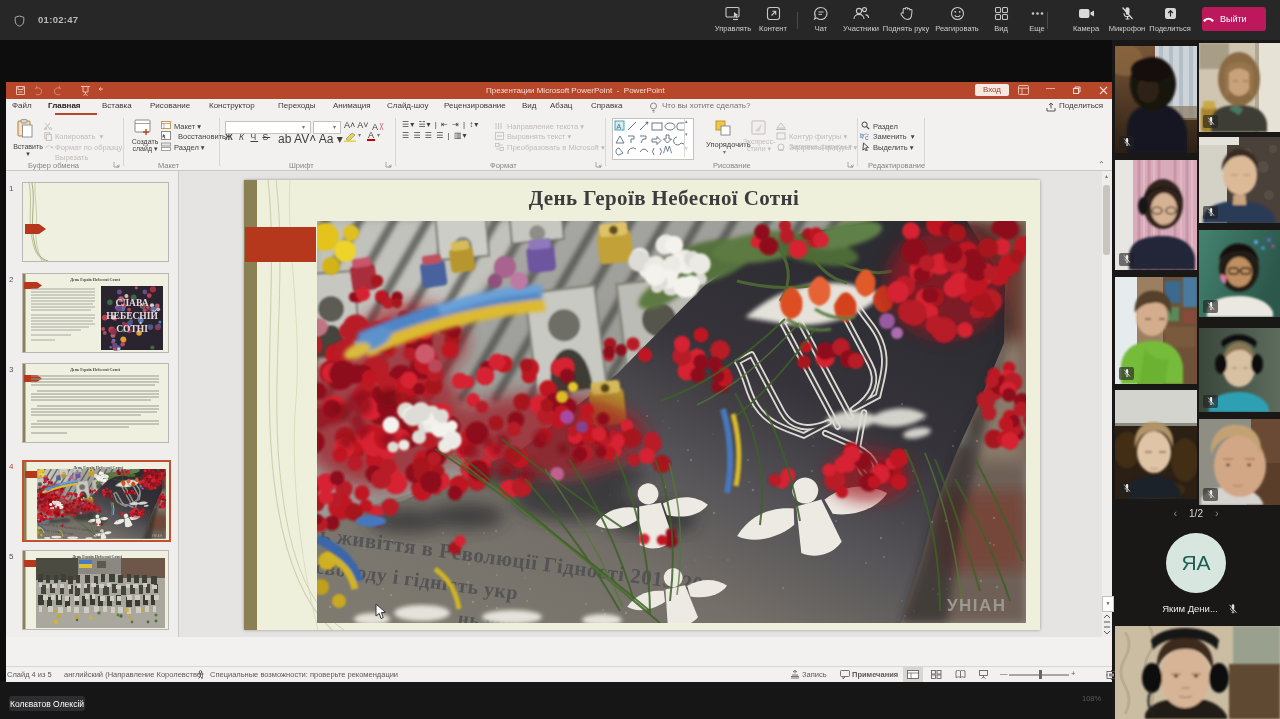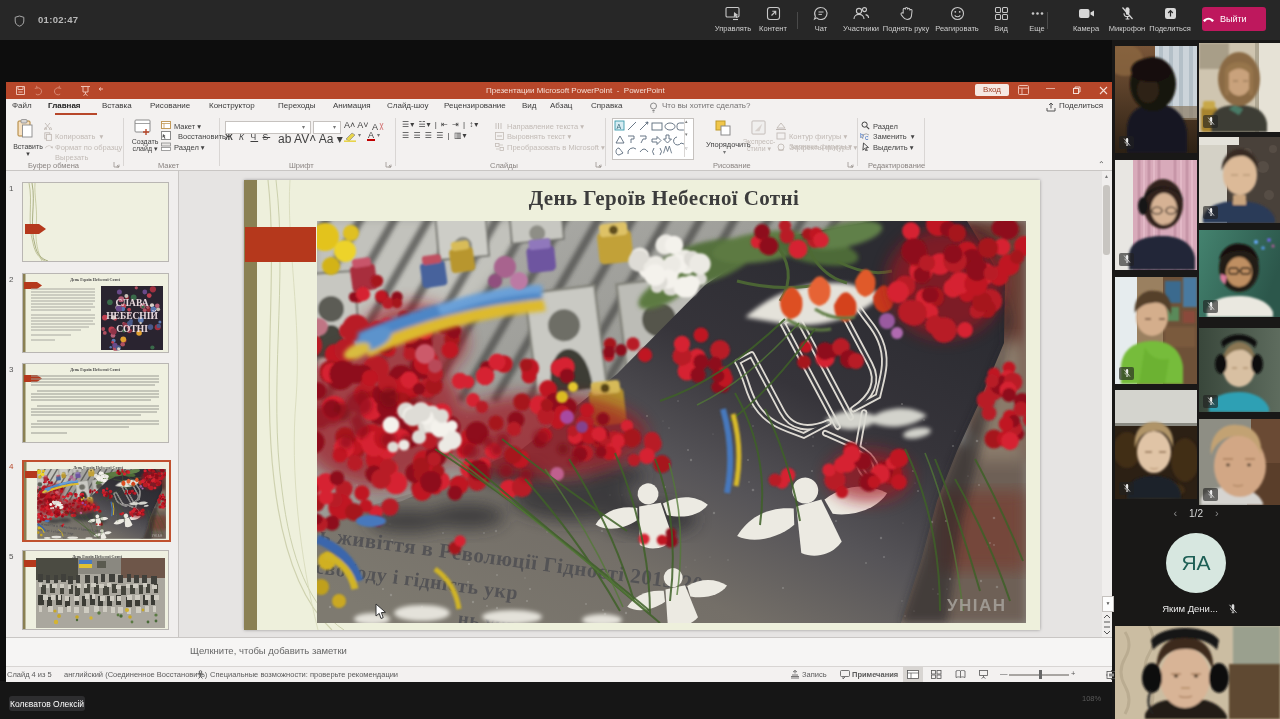--- a/index.html
+++ b/index.html
@@ -248,21 +248,21 @@
         <rect x=".5" y=".5" width="8" height="7" fill="none" stroke="#c2bbb6" stroke-width=".8"></rect>
         <path d="M2 4 h5" stroke="#c2bbb6"></path>
       </svg>
     <span class="abs lbl" style="left:501px;top:17px;color:#c2bbb6;">Выровнять текст ▾</span>
     <svg class="abs" style="left:489px;top:28px" width="9" height="8" viewBox="0 0 9 8">
         <rect x=".5" y=".5" width="3.5" height="3" fill="none" stroke="#c2bbb6" stroke-width=".8"></rect>
         <rect x="5" y="4.5" width="3.5" height="3" fill="none" stroke="#c2bbb6" stroke-width=".8"></rect>
         <path d="M4 2 h4 M1 6 h3" stroke="#c2bbb6" stroke-width=".7"></path>
       </svg>
     <span class="abs lbl" style="left:501px;top:28px;color:#c2bbb6;">Преобразовать в Microsoft ▾</span>
-    <span class="abs lbl" style="left:484px;top:46px;color:#8a8481;">Слайды</span>
+    <span class="abs lbl" style="left:484px;top:46px;color:#8a8481;">Формат</span>
     <svg class="abs" style="left:589px;top:46px" width="7" height="7" viewBox="0 0 7 7">
         <path d="M1 1 v5 h5 M4 4 l2 2 M6 3.5 V6 H3.5" fill="none" stroke="#9a948f" stroke-width=".8"></path>
       </svg>
 
     <span class="abs" style="left:606px;top:3px;width:80px;height:40px;background:#fff;border:1px solid #c6c2bf;"></span>
     <svg class="abs" style="left:608px;top:5px" width="70" height="37" viewBox="0 0 70 37" fill="none" stroke="#5a6a7a" stroke-width=".9">
       <rect x="1" y="1" width="9" height="9" fill="#d6ecf2" stroke="#3a9aaa"></rect>
         <text x="2.5" y="8.5" font-size="7" fill="#3a6a7a" stroke="none" font-family="Liberation Sans">A</text>
       <path d="M14 10 L22 2"></path>
         <path d="M26 10 L34 2 l-2.5.5 M34 2 l-.5 2.5"></path>
@@ -1400,26 +1400,23 @@
     <span class="abs" style="left:2px;top:2px;font-size:5px;color:#777;">▲</span>
     <span class="abs" style="left:1px;top:14px;width:7px;height:70px;background:#c8c5c1;border-radius:3px;"></span>
     <span class="abs" style="left:0;top:425px;width:10px;height:14px;background:#fdfdfd;border:1px solid #c6c2bf;font-size:5px;color:#555;text-align:center;line-height:13px;">▼</span>
     <svg class="abs" style="left:1px;top:443px" width="8" height="9" viewBox="0 0 8 9">
         <path d="M1 4 L4 1 L7 4 M1 8 h6" fill="none" stroke="#555" stroke-width="1"></path>
       </svg>
     <svg class="abs" style="left:1px;top:455px" width="8" height="9" viewBox="0 0 8 9">
         <path d="M1 1 h6 M1 5 L4 8 L7 5" fill="none" stroke="#555" stroke-width="1"></path>
       </svg>
 </div>
-  <div id="notes" class="abs">
-      <span style="position:absolute;left:184px;top:7px;font-size:9.5px;color:#666;">Щелкните, чтобы добавить заметки</span>
-    </div>
   <div id="status" class="abs">
     <span class="abs" style="left:1px;top:3px;">Слайд 4 из 5</span>
-    <span class="abs" style="left:58px;top:3px;">английский (Соединенное Восстановить)</span>
+    <span class="abs" style="left:58px;top:3px;">английский (Направление Королевство)</span>
     <span class="abs" style="left:204px;top:3px;">Специальные возможности: проверьте рекомендации</span>
     <span class="abs" style="left:796px;top:3px;">Запись</span>
     <span class="abs" style="left:846px;top:3px;font-weight:bold;">Примечания</span>
     <span class="abs" style="left:1076px;top:3px;margin-top:24px;">108%</span>
 
     <svg class="abs" style="left:190px;top:3px" width="9" height="9" viewBox="0 0 9 9">
         <circle cx="4.5" cy="2" r="1.3" fill="none" stroke="#555" stroke-width=".9"></circle>
         <path d="M1.5 4 h6 M4.5 4 v2.5 M4.5 6.5 L2.5 8.5 M4.5 6.5 L6.5 8.5" fill="none" stroke="#555" stroke-width=".9"></path>
       </svg>
     <svg class="abs" style="left:784px;top:3px" width="10" height="9" viewBox="0 0 10 9">

